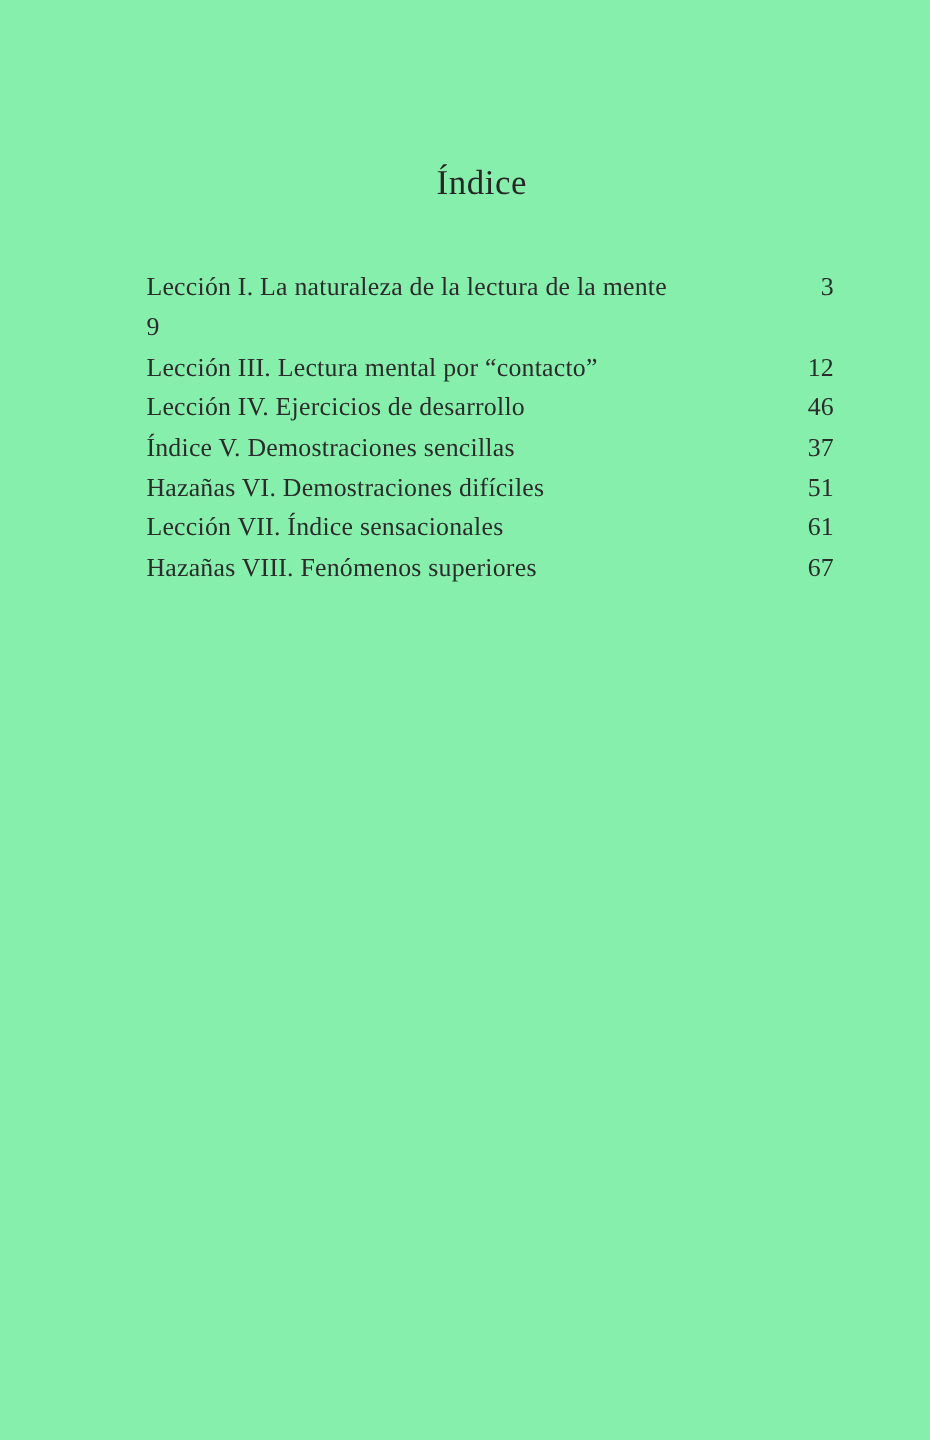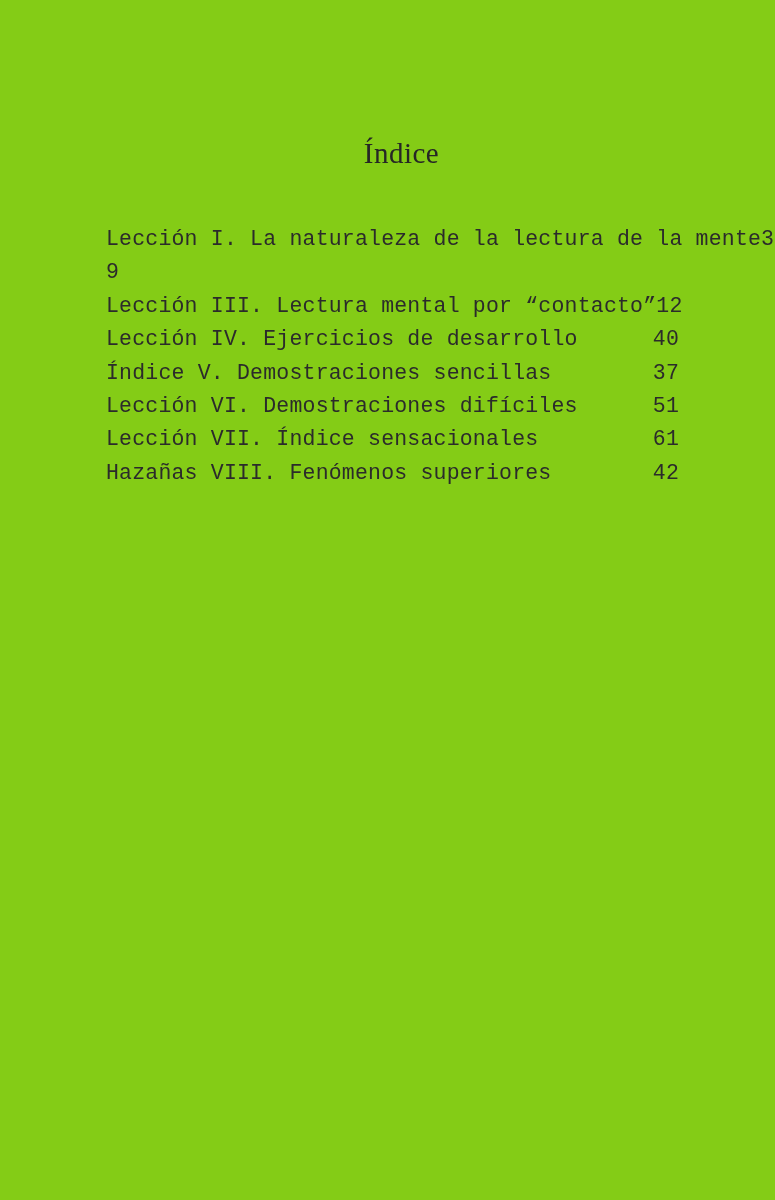--- a/index.html
+++ b/index.html
@@ -3,43 +3,42 @@
 <meta charset="utf-8">
 <style>
   html, body {
     margin: 0;
     padding: 0;
   }
   .page {
     position: relative;
     width: 775px;
     height: 1200px;
-    background: #84cc16;
+    background: #86efac;
     font-family: "Liberation Serif", "DejaVu Serif", serif;
     color: #2b2b2b;
     overflow: hidden;
   }
   .page-title {
     position: absolute;
     top: 132px;
     left: 115px;
     width: 573px;
     text-align: center;
     font-size: 29px;
     line-height: 42px;
     font-weight: 400;
     letter-spacing: 0.5px;
     color: #262626;
   }
   .toc {
     position: absolute;
     top: 223px;
-    left: 106px;
+    left: 122px;
     width: 573px;
-    font-family: Liberation Mono, monospace;
   }
   .toc-row {
     display: flex;
     justify-content: space-between;
     align-items: baseline;
     height: 33.4px;
     font-size: 21.5px;
     line-height: 33.4px;
     letter-spacing: 0.2px;
   }
@@ -67,36 +66,36 @@
     <span class="toc-page">9</span>
   </div>
 
   <div class="toc-row">
     <span class="toc-label">Lección III. Lectura mental por “contacto”</span>
     <span class="toc-page">12</span>
   </div>
 
   <div class="toc-row">
     <span class="toc-label">Lección IV. Ejercicios de desarrollo</span>
-    <span class="toc-page">40</span>
+    <span class="toc-page">46</span>
   </div>
 
   <div class="toc-row">
     <span class="toc-label">Índice V. Demostraciones sencillas</span>
     <span class="toc-page">37</span>
   </div>
 
   <div class="toc-row">
-    <span class="toc-label">Lección VI. Demostraciones difíciles</span>
+    <span class="toc-label">Hazañas VI. Demostraciones difíciles</span>
     <span class="toc-page">51</span>
   </div>
 
   <div class="toc-row">
     <span class="toc-label">Lección VII. Índice sensacionales</span>
     <span class="toc-page">61</span>
   </div>
 
   <div class="toc-row">
     <span class="toc-label">Hazañas VIII. Fenómenos superiores</span>
-    <span class="toc-page">42</span>
+    <span class="toc-page">67</span>
   </div>
 </div>
 </div>
 
 </body></html>

